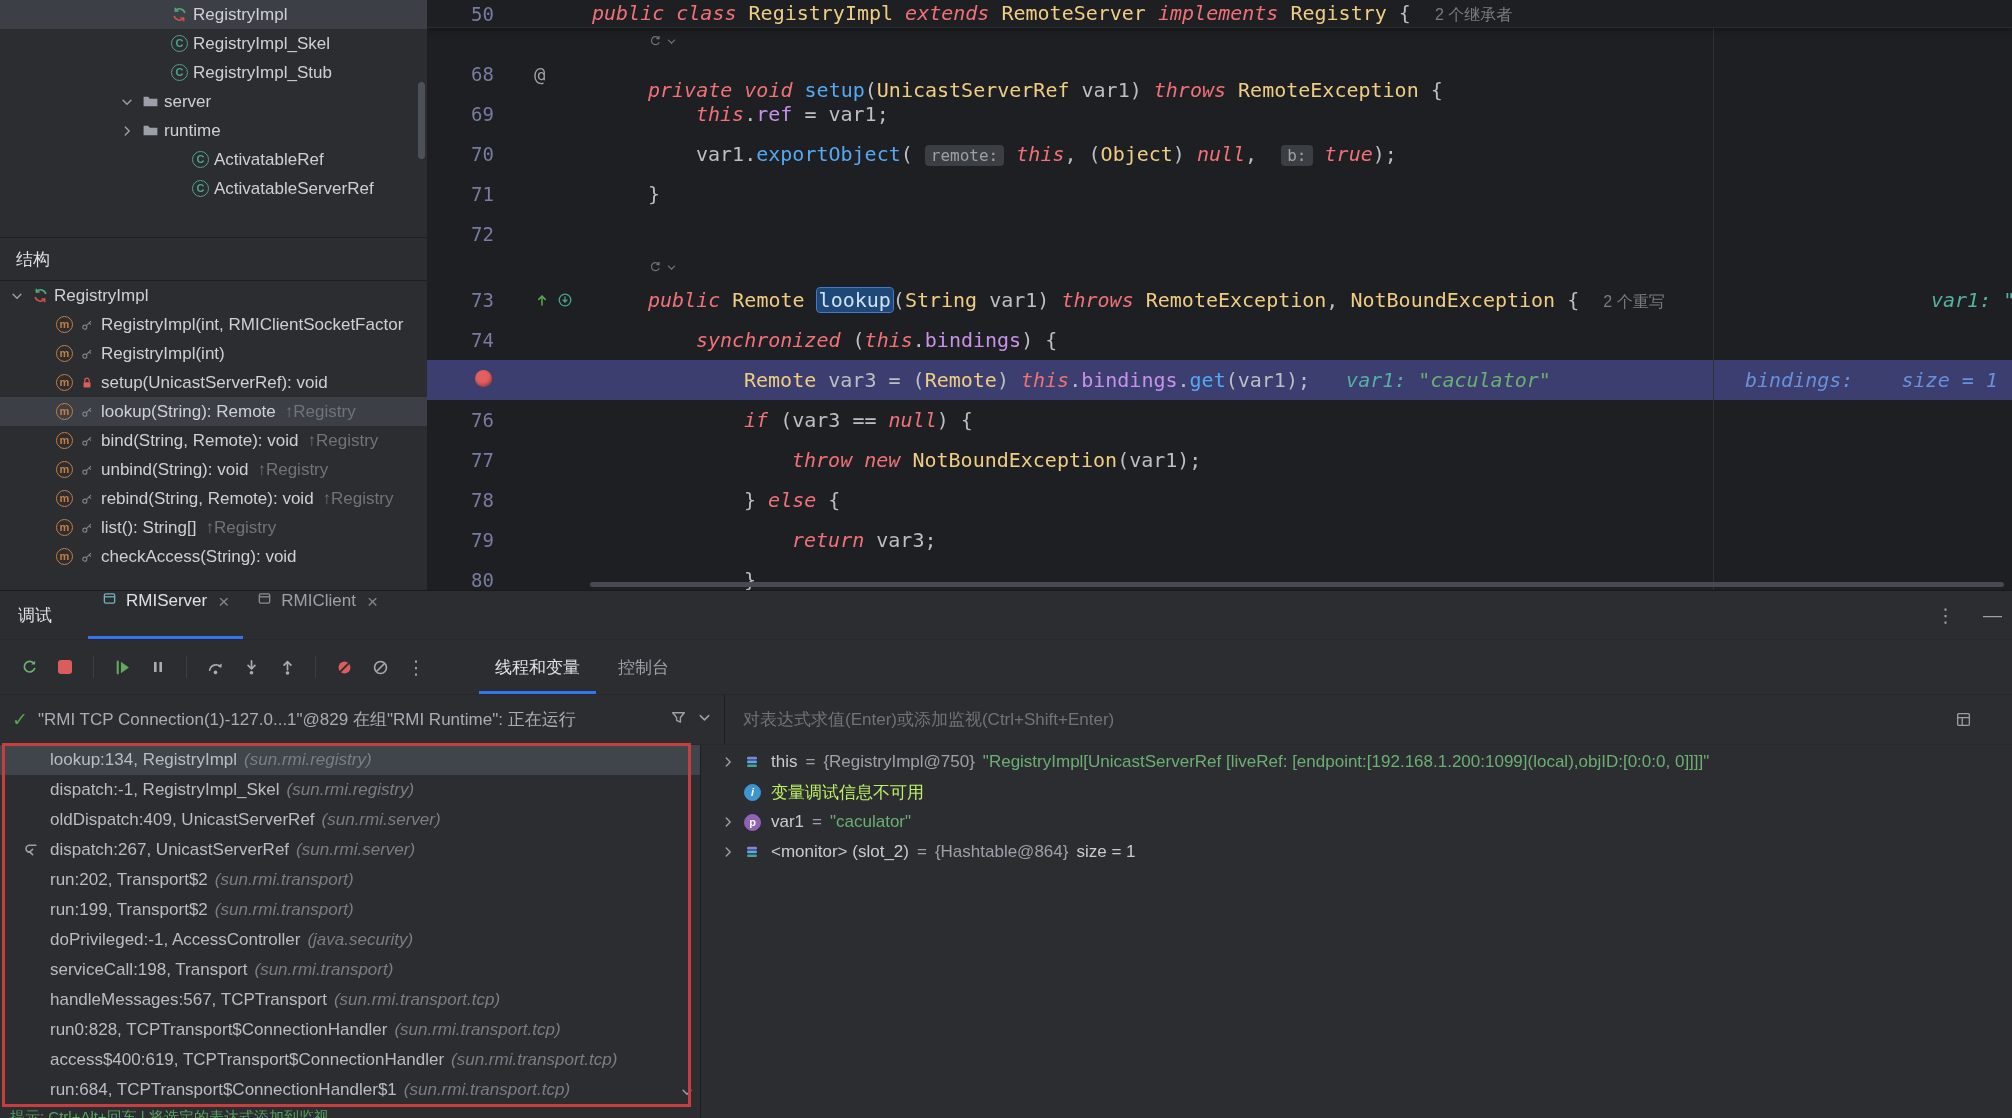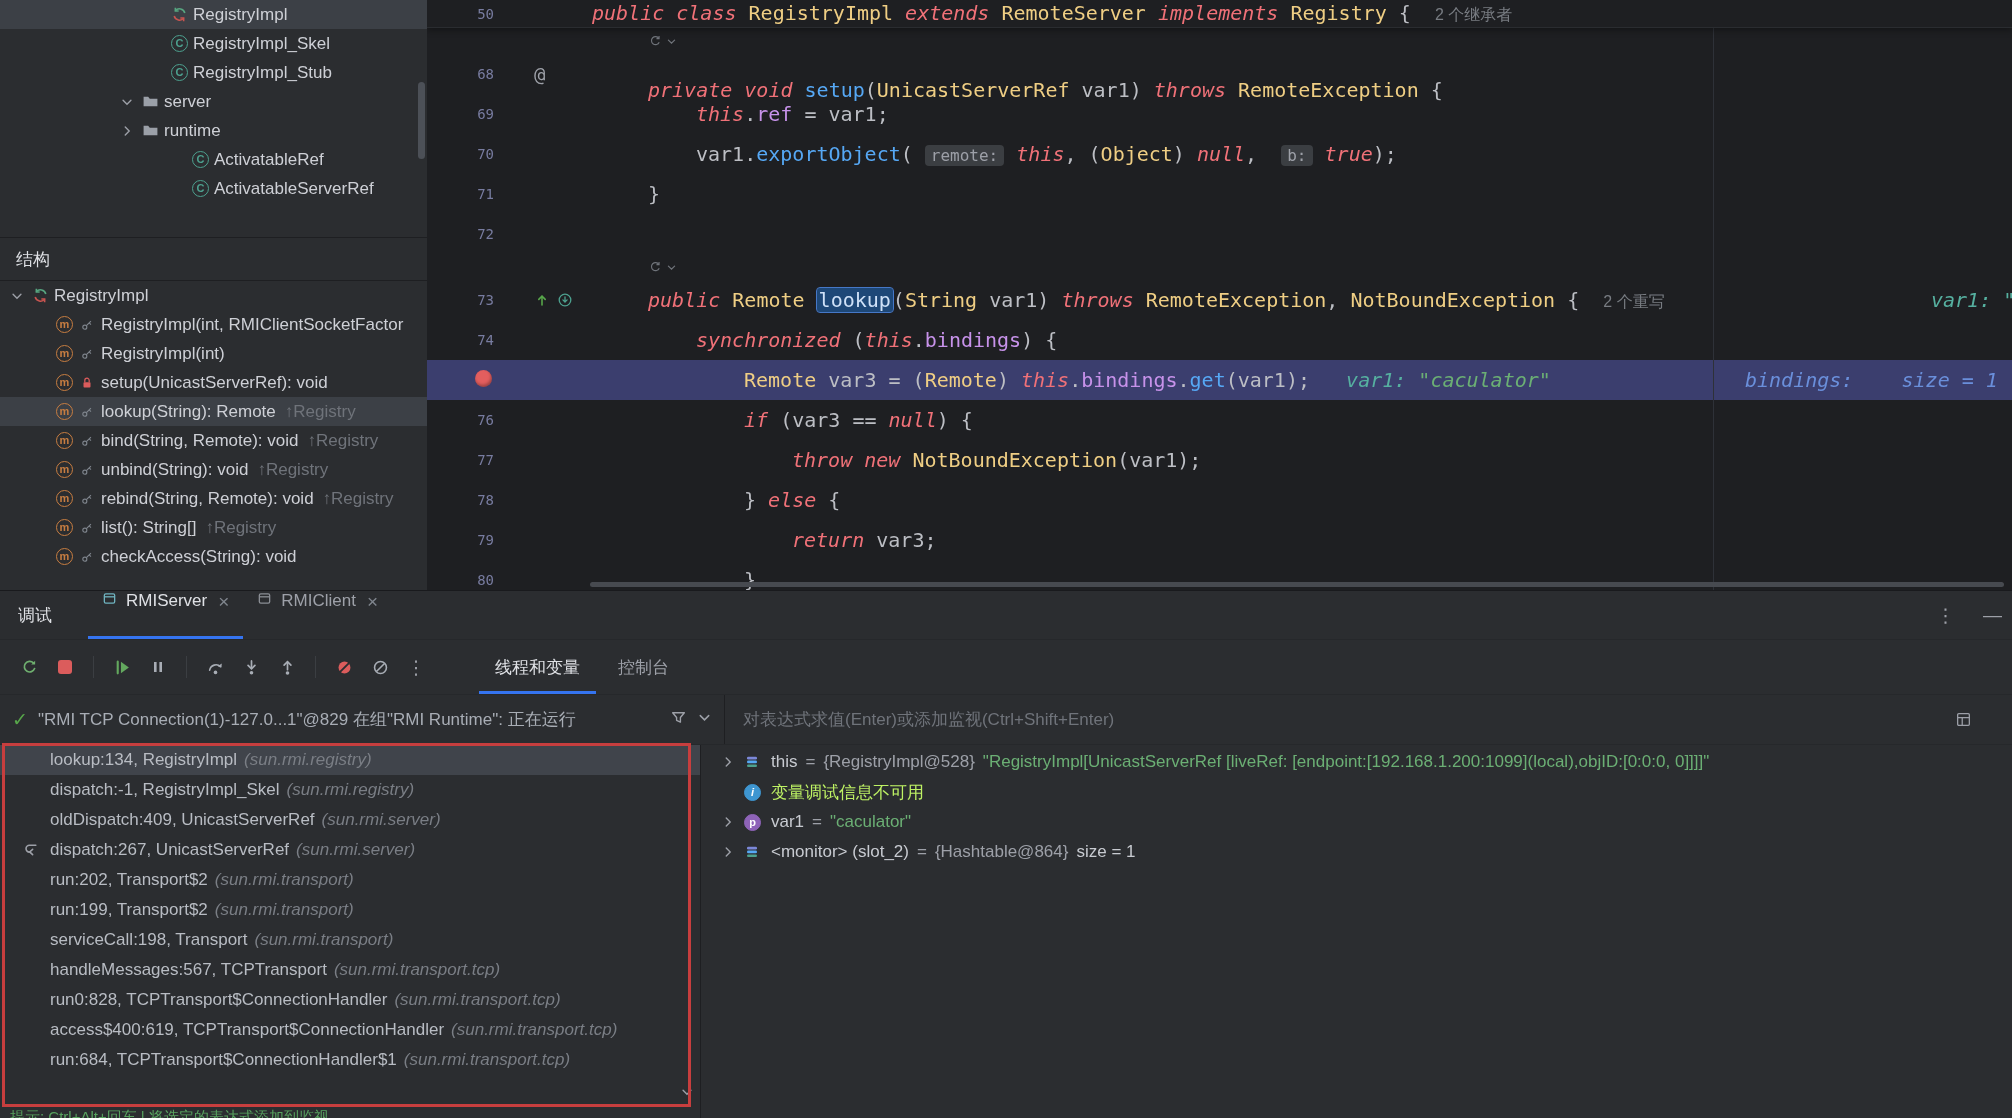--- a/index.html
+++ b/index.html
@@ -30,21 +30,21 @@
   .circ.fill { font-weight:700; }
 
   
   .editor { position:absolute; left:427px; top:0; width:1585px; height:590px; background:#1E1F22; overflow:hidden;
             font-family:"DejaVu Sans Mono","Liberation Mono",monospace; font-size:20px; }
   .sticky { height:27px; display:flex; align-items:center; position:relative; z-index:5;
             border-bottom:1px solid #2A2C30; box-shadow:0 3px 6px rgba(0,0,0,.3); background:#1E1F22; }
   .sticky .codepart { padding-left:86px !important; }
   .code-row { height:40px; display:flex; align-items:center; position:relative; }
   .code-row.exec { background:#3B3E6E; }
-  .num { width:67px; padding-right:12px; text-align:right; flex:none; color:#787CA0; font-size:14px; }
+  .num { width:67px; padding-right:12px; text-align:right; flex:none; color:#787CA0; font-size:19px; }
   .gicons { width:66px; padding-left:28px; flex:none; display:flex; align-items:center; gap:7px; }
   .codepart { white-space:pre; }
   .inlay { height:26px; display:flex; align-items:center; }
   .inlay .glyph { margin-left:221px; display:inline-flex; align-items:center; gap:4px; }
   .bp { width:17px; height:17px; border-radius:50%; background:#E35E5E; display:inline-block; margin-right:2px;
         box-shadow:inset -1px -2px 3px rgba(0,0,0,.3); }
   .right-hint { position:absolute; top:0; height:40px; display:flex; align-items:center; white-space:pre; }
   .guide { position:absolute; left:1286px; top:27px; bottom:0; width:1px; background:#2E3138; }
   .hscroll { position:absolute; left:163px; right:8px; bottom:3px; height:5px; border-radius:3px; background:#474A50; }
 
@@ -592,20 +592,24 @@
           </div>
           <div class="frame-row">
             <span class="fr-m">run:202, Transport$2</span>
             <span class="fr-p">(sun.rmi.transport)</span>
           </div>
           <div class="frame-row">
             <span class="fr-m">run:199, Transport$2</span>
             <span class="fr-p">(sun.rmi.transport)</span>
           </div>
           <div class="frame-row">
+            <span class="fr-m">doPrivileged:-1, AccessController</span>
+            <span class="fr-p">(java.security)</span>
+          </div>
+          <div class="frame-row">
             <span class="fr-m">serviceCall:198, Transport</span>
             <span class="fr-p">(sun.rmi.transport)</span>
           </div>
           <div class="frame-row">
             <span class="fr-m">handleMessages:567, TCPTransport</span>
             <span class="fr-p">(sun.rmi.transport.tcp)</span>
           </div>
           <div class="frame-row">
             <span class="fr-m">run0:828, TCPTransport$ConnectionHandler</span>
             <span class="fr-p">(sun.rmi.transport.tcp)</span>
@@ -628,21 +632,21 @@
             </span>
             <span class="v-ic" style="display: inline-flex; align-items: center;">
               <svg width="16" height="16" viewBox="0 0 16 16">
                 <rect x="3" y="2.8" width="10" height="2.7" rx="1.3" fill="#7B88D8"></rect>
                 <rect x="3" y="6.6" width="10" height="2.7" rx="1.3" fill="#56A8F5"></rect>
                 <rect x="3" y="10.4" width="10" height="2.7" rx="1.3" fill="#4DA18F"></rect>
               </svg>
             </span>
             <span class="v-name">this</span>
             <span class="v-eq">=</span>
-            <span class="v-ref">{RegistryImpl@528}</span>
+            <span class="v-ref">{RegistryImpl@750}</span>
             <span class="v-str">"RegistryImpl[UnicastServerRef [liveRef: [endpoint:[192.168.1.200:1099](local),objID:[0:0:0, 0]]]]"</span>
           </div>
           <div class="var-row">
             <span class="v-chev"></span>
             <span class="v-ic" style="display: inline-flex; align-items: center;">
               <span class="circ fill" style="background:#3E96D1;border-color:#3E96D1;color:#fff;font-style:italic">i</span>
             </span>
             <span class="v-info">变量调试信息不可用</span>
           </div>
           <div class="var-row">

